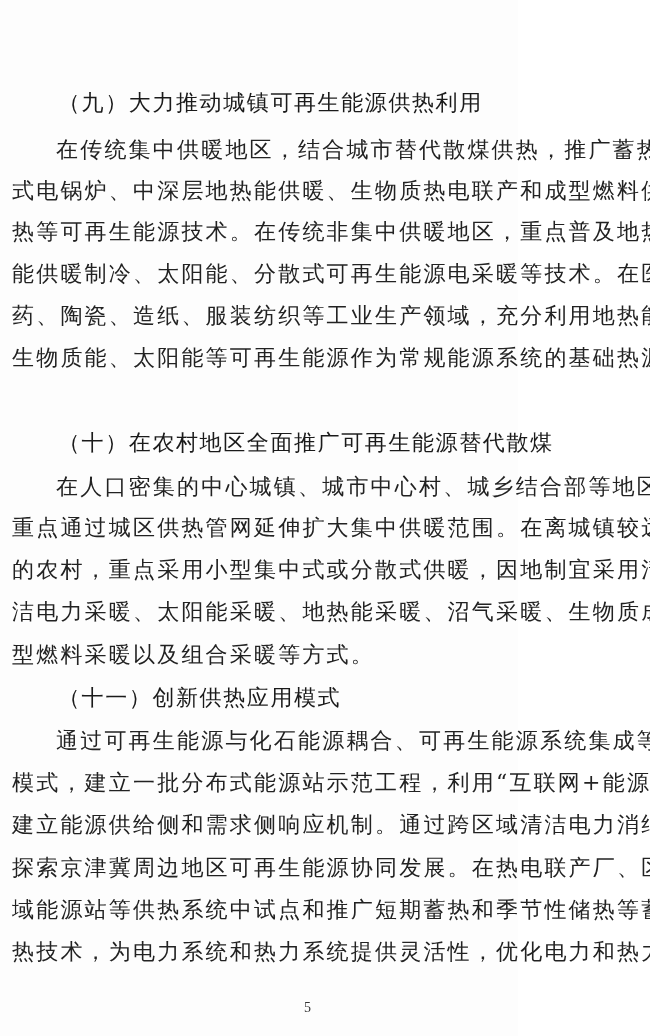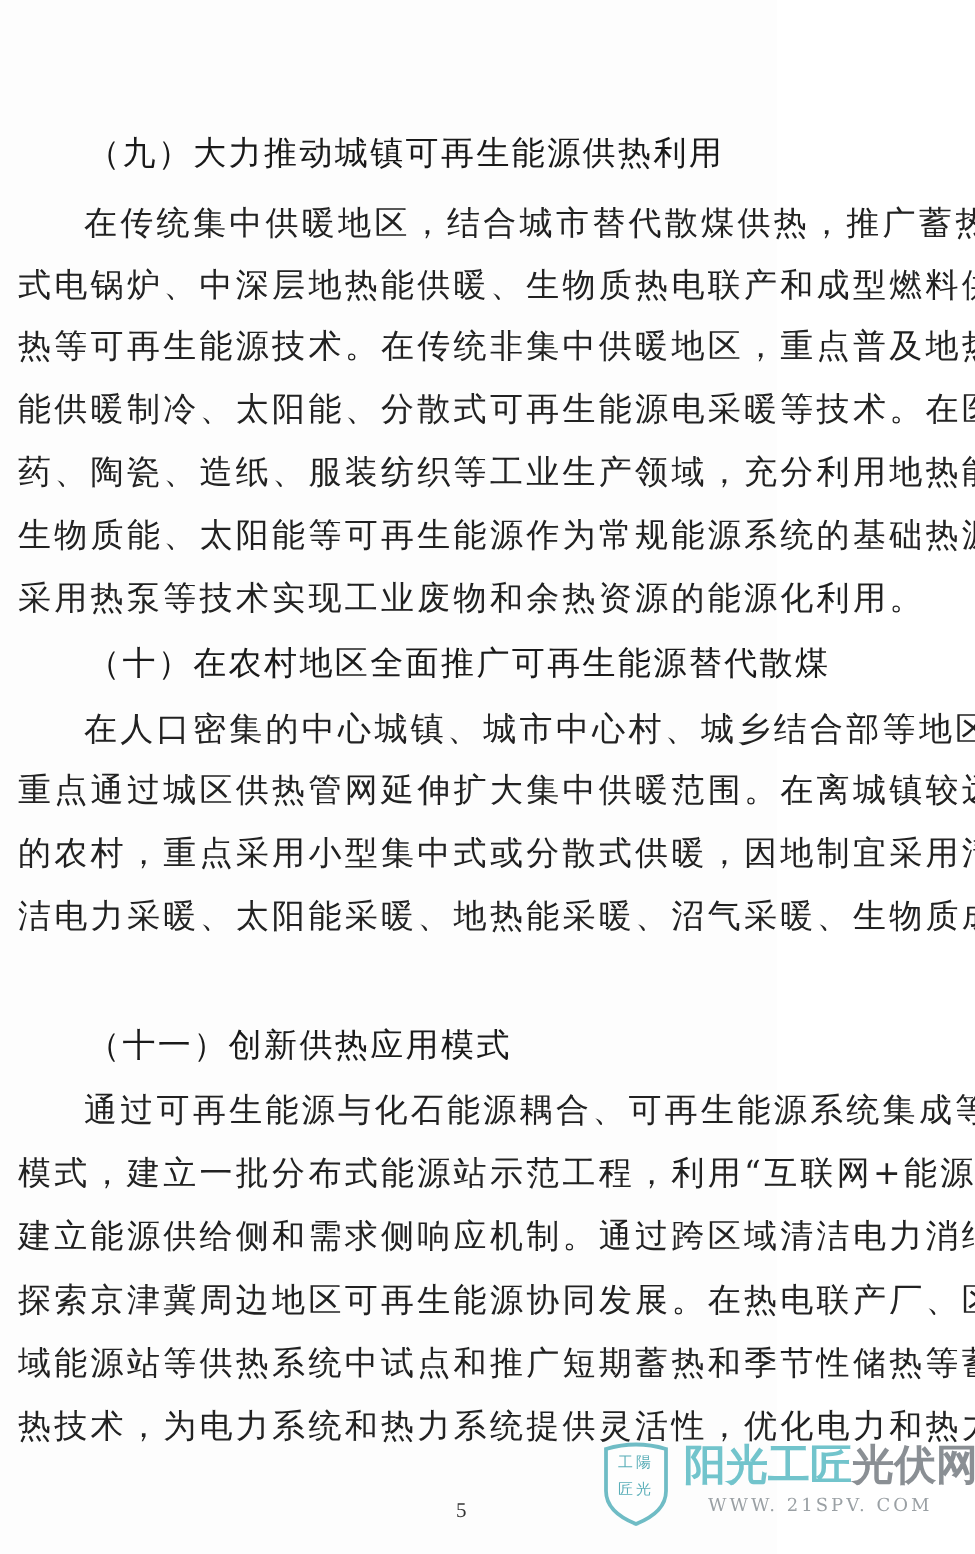--- a/index.html
+++ b/index.html
@@ -101,42 +101,31 @@
 
 <div class="page">
 
   <div class="line heading" style="top:89px">（九）大力推动城镇可再生能源供热利用</div>
   <div class="line indent" style="top:136px">在传统集中供暖地区，结合城市替代散煤供热，推广蓄热</div>
   <div class="line" style="top:177px">式电锅炉、中深层地热能供暖、生物质热电联产和成型燃料供</div>
   <div class="line" style="top:218px">热等可再生能源技术。在传统非集中供暖地区，重点普及地热</div>
   <div class="line" style="top:260px">能供暖制冷、太阳能、分散式可再生能源电采暖等技术。在医</div>
   <div class="line" style="top:302px">药、陶瓷、造纸、服装纺织等工业生产领域，充分利用地热能、</div>
   <div class="line" style="top:344px">生物质能、太阳能等可再生能源作为常规能源系统的基础热源。</div>
-  <div class="line" style="top:386px">采用热泵等技术实现工业废物和余热资源的能源化利用。</div>
 
   <div class="line heading" style="top:429px">（十）在农村地区全面推广可再生能源替代散煤</div>
   <div class="line indent" style="top:473px">在人口密集的中心城镇、城市中心村、城乡结合部等地区，</div>
   <div class="line" style="top:514px">重点通过城区供热管网延伸扩大集中供暖范围。在离城镇较远</div>
   <div class="line" style="top:556px">的农村，重点采用小型集中式或分散式供暖，因地制宜采用清</div>
   <div class="line" style="top:598px">洁电力采暖、太阳能采暖、地热能采暖、沼气采暖、生物质成</div>
+  <div class="line" style="top:641px">型燃料采暖以及组合采暖等方式。</div>
 
   <div class="line heading" style="top:684px">（十一）创新供热应用模式</div>
   <div class="line indent" style="top:727px">通过可再生能源与化石能源耦合、可再生能源系统集成等</div>
   <div class="line" style="top:769px">模式，建立一批分布式能源站示范工程，利用“互联网+能源”</div>
   <div class="line" style="top:811px">建立能源供给侧和需求侧响应机制。通过跨区域清洁电力消纳，</div>
   <div class="line" style="top:854px">探索京津冀周边地区可再生能源协同发展。在热电联产厂、区</div>
   <div class="line" style="top:896px">域能源站等供热系统中试点和推广短期蓄热和季节性储热等蓄</div>
   <div class="line" style="top:938px">热技术，为电力系统和热力系统提供灵活性，优化电力和热力</div>
 
   <div class="page-number">5</div>
 
-  <div class="watermark">
-    <svg class="wm-shield" viewBox="0 0 48 58">
-      <path d="M4 6 Q24 0 44 6 L44 34 Q44 48 24 56 Q4 48 4 34 Z" fill="#ffffff" fill-opacity="0.6" stroke="#6fbcc5" stroke-width="2.5"></path>
-    </svg>
-    <div class="wm-shield-text" style="top:10px">工陽</div>
-    <div class="wm-shield-text" style="top:28px">匠光</div>
-    <div class="wm-title">
-      <span class="a">阳光工匠</span><span class="b">光伏网</span>
-    </div>
-    <div class="wm-url">WWW. 21SPV. COM</div>
-  </div>
 </div>
 
 </body></html>

